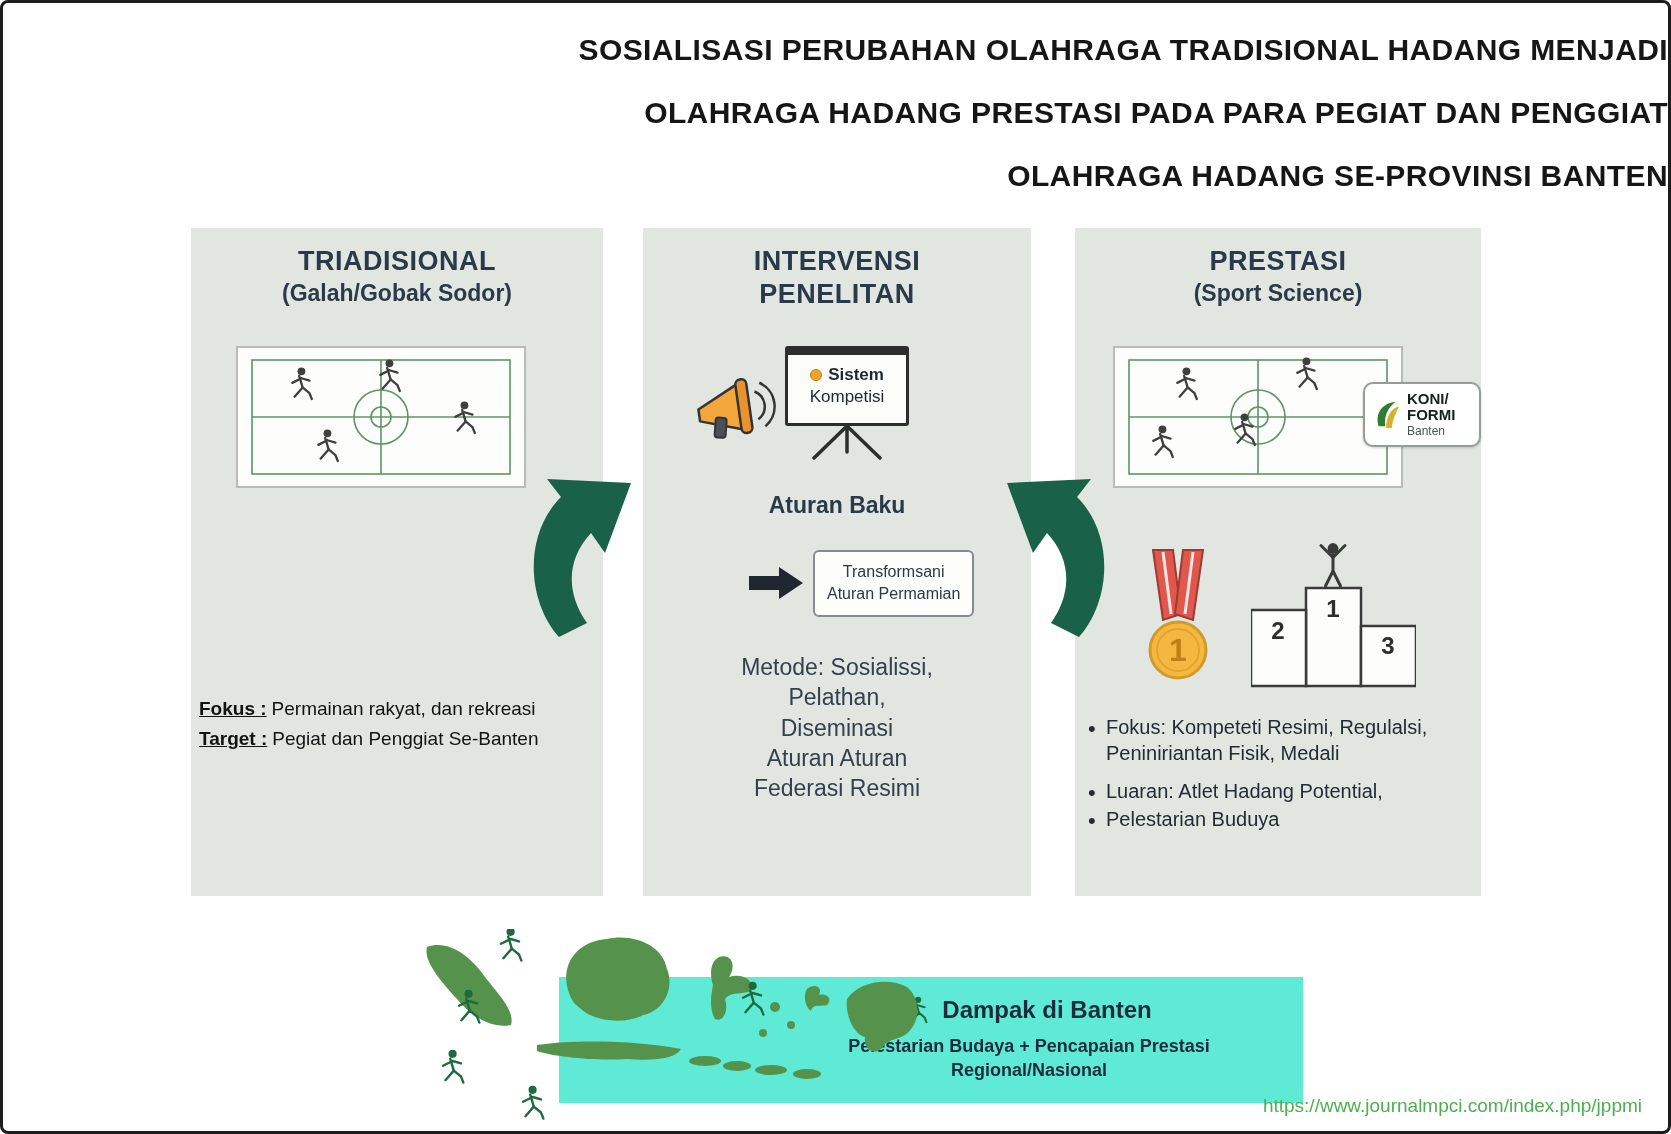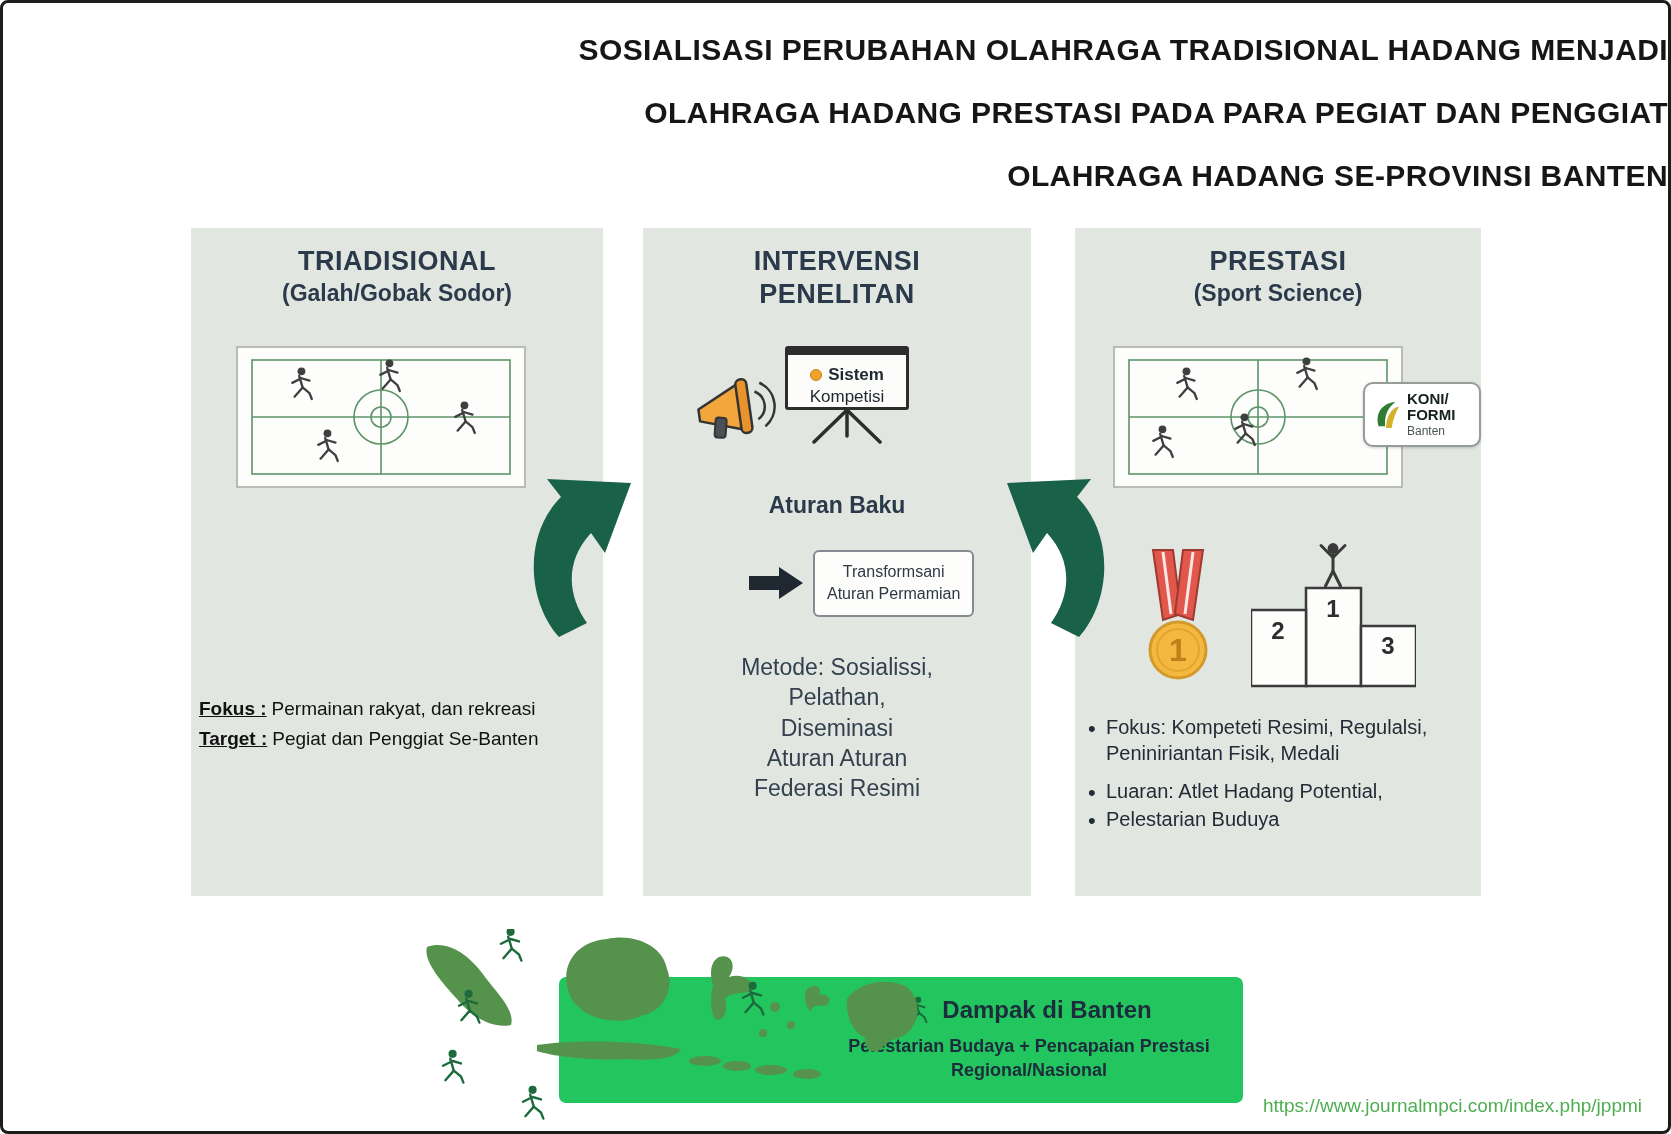--- a/index.html
+++ b/index.html
@@ -29,21 +29,21 @@
 
   
   .arrow{position:absolute;top:428px;width:130px;height:210px;z-index:5;}
   .arrow-left{left:516px;}
   .arrow-right{left:986px;transform:scaleX(-1);}
 
   
   .cluster{position:absolute;top:118px;left:0;width:100%;height:150px;}
   .megaphone{position:absolute;left:50px;top:28px;}
   .board{position:absolute;left:142px;top:0;width:124px;}
-  .board-box{border:3px solid #2d2d2d;border-top-width:9px;background:#fcfcfa;border-radius:3px;padding:10px 4px 0;text-align:center;}
+  .board-box{border:3px solid #2d2d2d;border-top-width:9px;background:#fcfcfa;border-radius:3px;padding:10px 4px 16px;text-align:center;}
   .board-line1{display:flex;align-items:center;justify-content:center;gap:6px;font-size:17px;font-weight:700;color:#1f2730;}
   .dot{width:10px;height:10px;border-radius:50%;background:#f0a32a;border:1.5px solid #c57f12;}
   .board-line2{font-size:17px;font-weight:400;color:#1f2730;margin-top:2px;}
   .legs{display:block;margin:0 auto;}
   .aturan{position:absolute;top:264px;width:100%;text-align:center;font-size:23px;font-weight:700;color:#2b3a4a;}
   .transform-row{position:absolute;top:322px;left:106px;display:flex;align-items:center;gap:10px;}
   .transform-box{background:#fdfdfc;border:2px solid #848b91;border-radius:6px;padding:9px 12px;font-size:16px;color:#2e3944;text-align:center;line-height:1.4;font-weight:500;}
   .metode{position:absolute;top:424px;width:100%;text-align:center;font-size:23px;color:#33414f;font-weight:500;line-height:1.32;white-space:pre-line;}
 
   
@@ -52,21 +52,21 @@
   .koni-sub{font-size:12px;color:#4a554f;font-weight:500;margin-top:1px;}
   .medal{position:absolute;left:64px;top:320px;}
   .podium{position:absolute;left:176px;top:310px;}
   .bullets{position:absolute;left:9px;top:486px;width:348px;margin:0;padding:0;list-style:none;font-size:20px;color:#222c36;line-height:1.32;}
   .bullets li{position:relative;padding-left:22px;margin-bottom:11px;}
   .bullets li::before{content:"\2022";position:absolute;left:4px;font-size:22px;}
   .bullets li:nth-child(2){margin-bottom:2px;}
 
   
   .map{position:absolute;left:416px;top:926px;z-index:3;}
-  .impact{position:absolute;left:556px;top:974px;width:684px;height:126px;background:#22c55e;z-index:2;border-radius:7px;}
+  .impact{position:absolute;left:556px;top:974px;width:744px;height:126px;background:#5eead4;z-index:2;}
   .impact-inner{position:absolute;left:250px;top:18px;width:440px;text-align:center;}
   .impact-head{display:flex;align-items:center;justify-content:center;gap:10px;font-size:24px;font-weight:700;color:#1d2c3c;}
   .impact-sub{margin-top:9px;font-size:18px;font-weight:700;color:#1d2c3c;line-height:1.35;}
   .url{position:absolute;right:26px;bottom:14px;font-size:19px;color:#4fae52;z-index:4;cursor:pointer;}
 </style>
 </head>
 <body>
 
 <div class="page">
 

